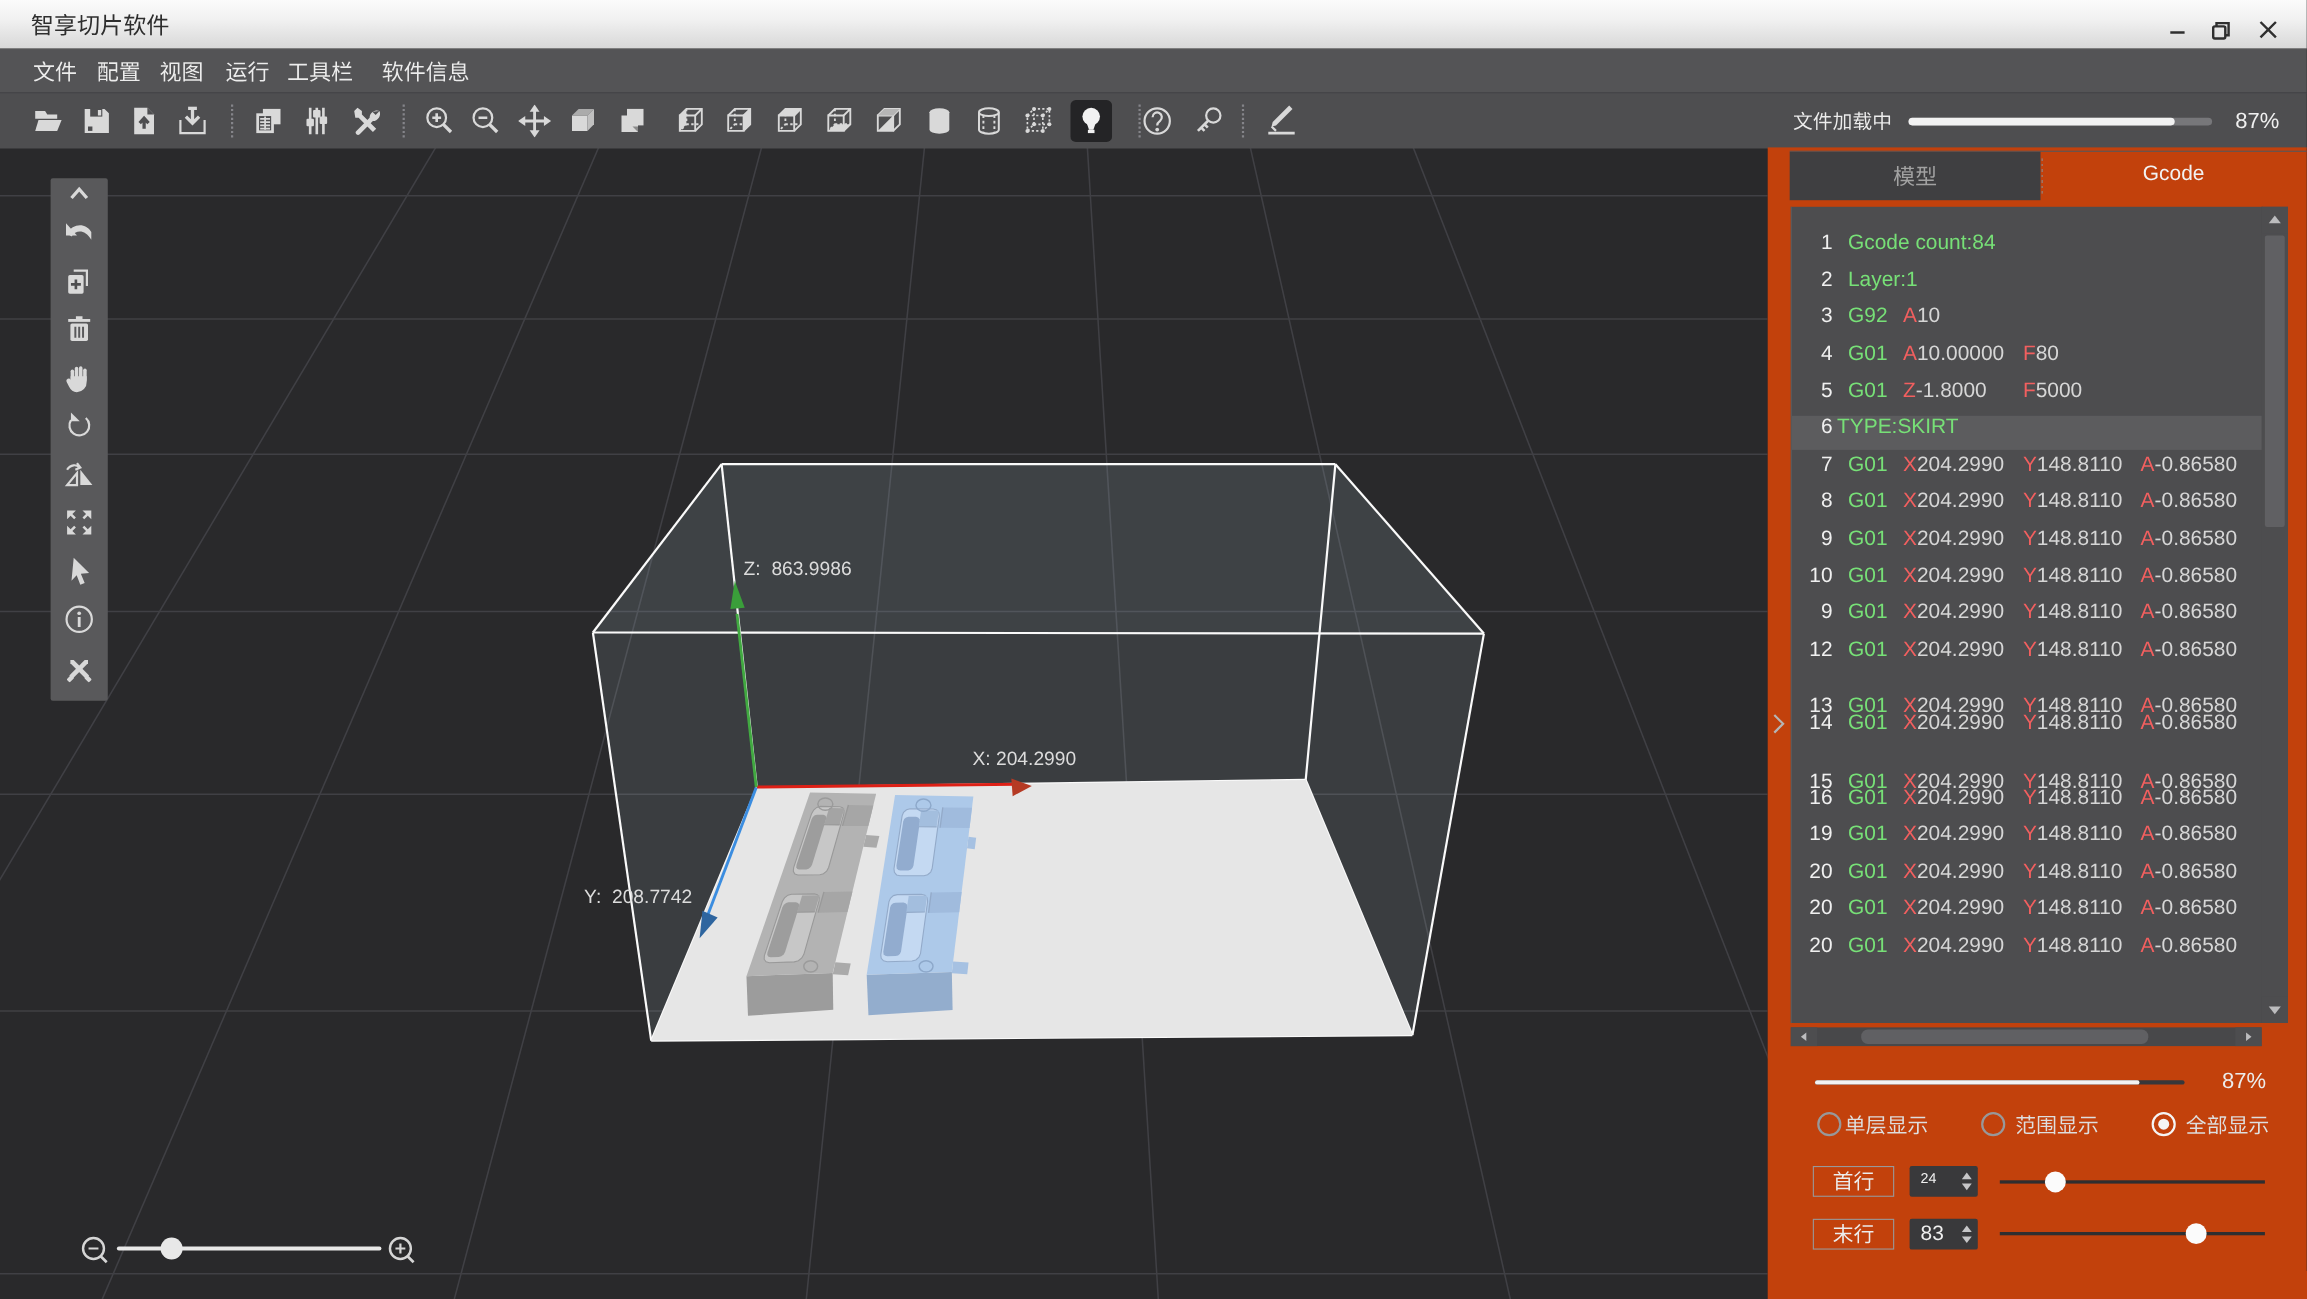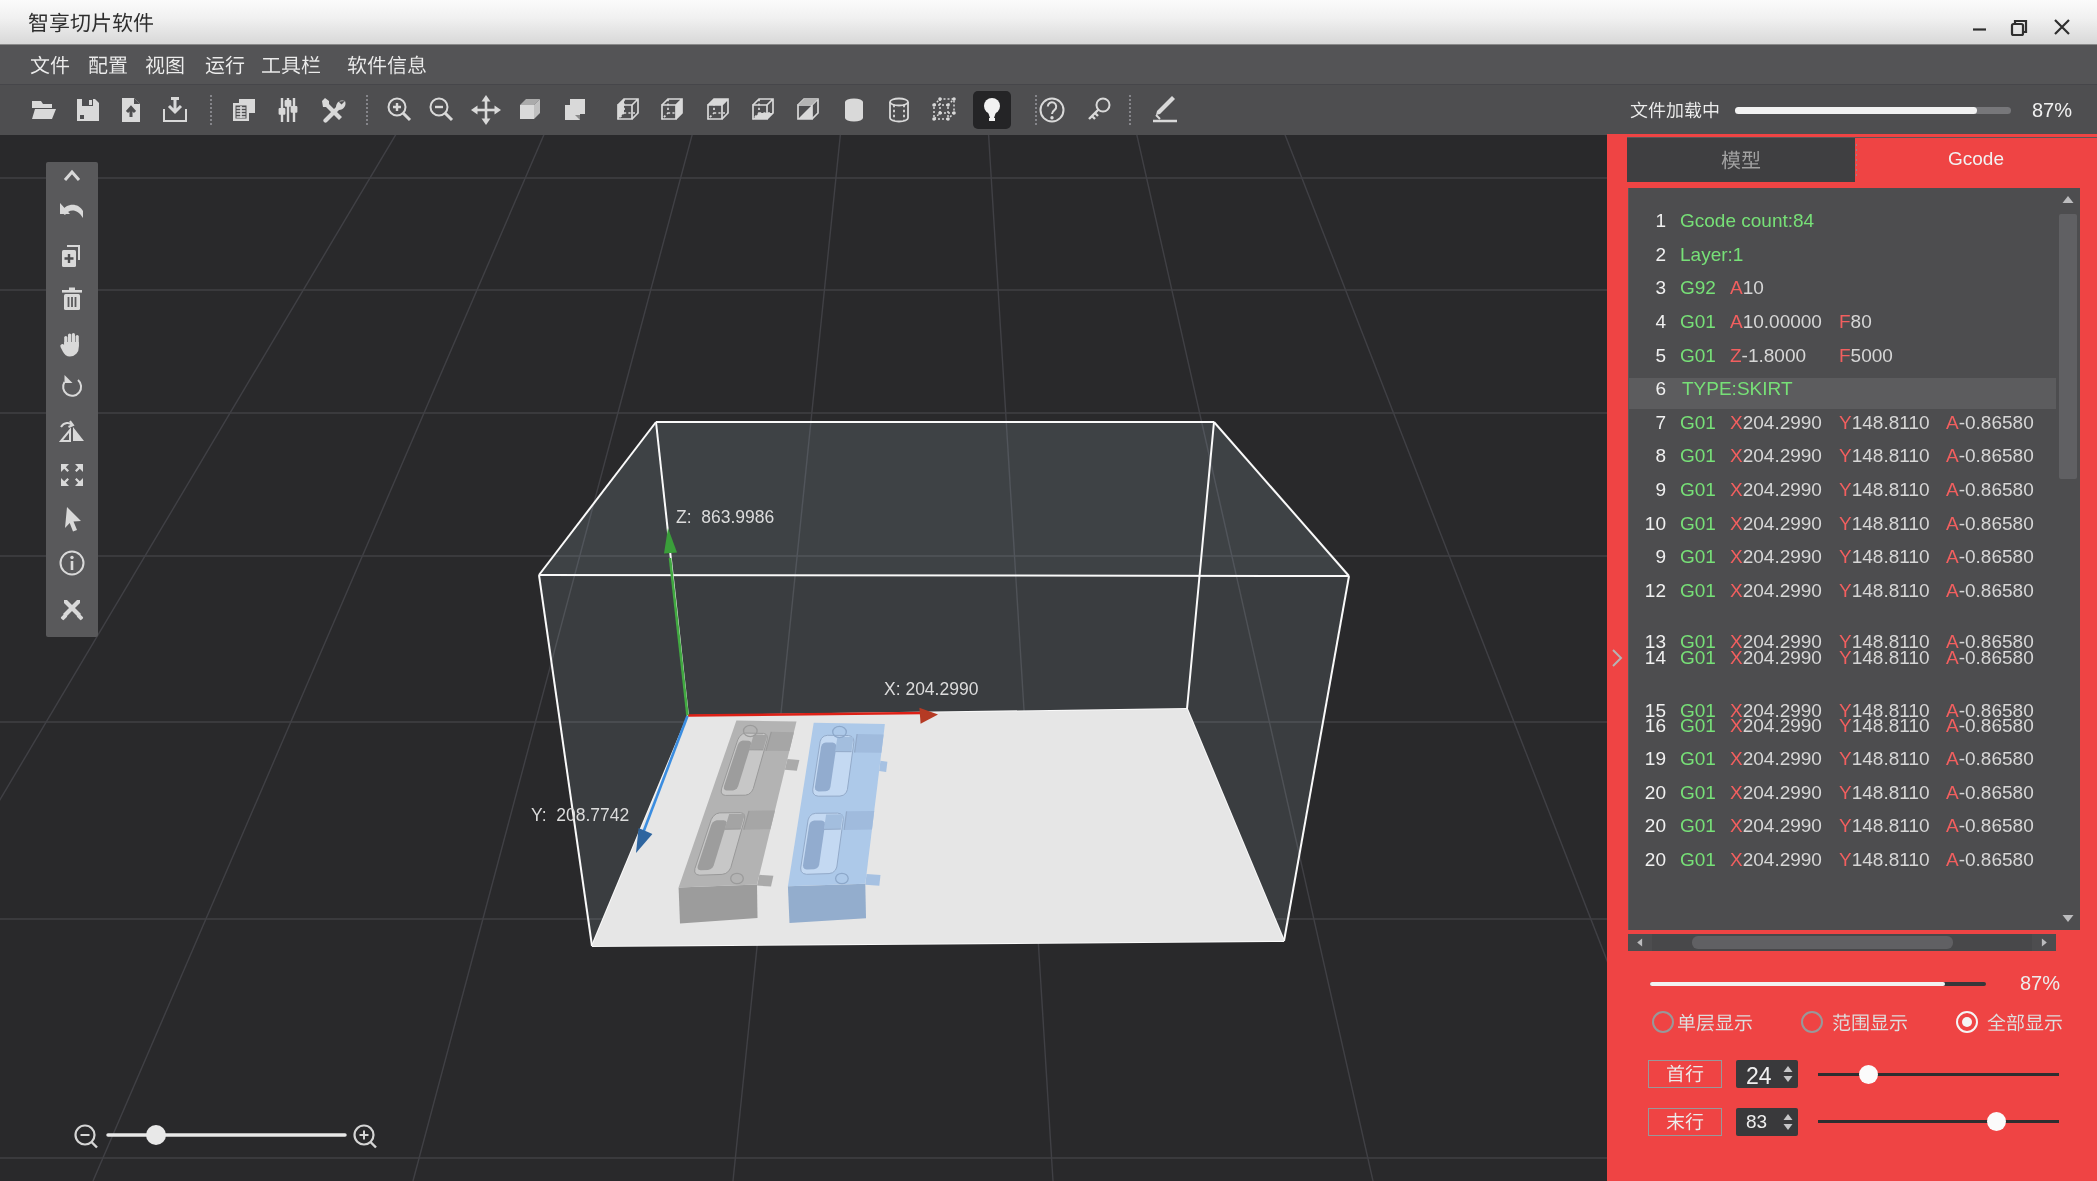--- a/index.html
+++ b/index.html
@@ -4,21 +4,21 @@
 html,body{width:2097px;height:1181px;overflow:hidden;background:#29292b;
   font-family:"Liberation Sans",sans-serif;}
 #titlebar{position:absolute;left:0;top:0;width:2097px;height:44px;
   background:linear-gradient(#fbfbfb,#f1f1f1 40%,#d8d8d8);border-bottom:1px solid #8a8a8a}
 #menubar{position:absolute;left:0;top:45px;width:2097px;height:39px;background:#545456}
 #toolbar{position:absolute;left:0;top:84px;width:2097px;height:50px;background:#4e4e50;border-top:1px solid #46464a}
 .ti{position:absolute;top:10px}
 .tsep{position:absolute;top:10px;width:0;height:30px;border-left:2px dotted #85858a}
 #ltp{position:absolute;left:46px;top:162px;width:52px;height:475px;background:#59595b;border-radius:2px}
 .li{position:absolute}
-#rp{position:absolute;left:1607px;top:134px;width:490px;height:1047px;background:#ef4444;overflow:hidden}
+#rp{position:absolute;left:1607px;top:134px;width:490px;height:1047px;background:#c2410c;overflow:hidden}
 #glist{position:absolute;left:21px;top:54px;width:428px;height:742px;background:#4d4d4f;border-left:1px solid #5a5a5c}
 #ghl{position:absolute;left:0;top:190px;width:428px;height:31px;background:#5c5c5e}
 .grow{position:absolute;left:0;width:428px;height:22px;line-height:22px;font-size:19px;color:#d6d6d6}
 .grow .ln{position:absolute;left:0;width:37px;text-align:right;color:#f0f0f0}
 .grow i{font-style:normal}
 i.g{color:#77e077} i.r{color:#f25f5f}
 .sbtn{position:absolute;width:24px;height:24px;background:#4d4d4f}
 .sbtn svg{width:100%;height:100%}
 .cjr{display:inline-block;font-size:0;line-height:0}
 .cj{display:inline-block;fill:currentColor}
@@ -497,21 +497,21 @@
         <span style="position:absolute;left:210px"><i class="r">F</i>80</span>
       </div>
       <div class="grow" style="top:156.5px">
         <span class="ln">5</span>
         <span style="position:absolute;left:51px"><i class="g">G01</i></span>
         <span style="position:absolute;left:101px"><i class="r">Z</i>-1.8000</span>
         <span style="position:absolute;left:210px"><i class="r">F</i>5000</span>
       </div>
       <div class="grow" style="top:190.2px">
         <span class="ln">6</span>
-        <span style="position:absolute;left:53px"><i class="g">TYPE:SKIRT</i></span>
+        <span style="position:absolute;left:41px"><i class="g">TYPE:SKIRT</i></span>
       </div>
       <div class="grow" style="top:223.8px">
         <span class="ln">7</span>
         <span style="position:absolute;left:51px"><i class="g">G01</i></span>
         <span style="position:absolute;left:101px"><i class="r">X</i>204.2990</span>
         <span style="position:absolute;left:210px"><i class="r">Y</i>148.8110</span>
         <span style="position:absolute;left:317px"><i class="r">A</i>-0.86580</span>
       </div>
       <div class="grow" style="top:257.4px">
         <span class="ln">8</span>
@@ -655,21 +655,21 @@
       </svg><svg class="cj" viewBox="0 0 1000 1000" style="width:19px;height:19px">
         <use href="#u793a"></use>
       </svg></span>
     <div style="position:absolute;left:41px;top:926px;width:74px;height:28px;border:1px solid #98989a;box-sizing:border-box"></div>
     <span class="cjr" style="position:absolute;left:59px;top:930px;color:#ececec;"><svg class="cj" viewBox="0 0 1000 1000" style="width:19px;height:19px">
         <use href="#u9996"></use>
       </svg><svg class="cj" viewBox="0 0 1000 1000" style="width:19px;height:19px">
         <use href="#u884c"></use>
       </svg></span>
     <div style="position:absolute;left:129px;top:926px;width:62px;height:28px;background:#39393b;border-radius:2px"></div>
-    <div style="position:absolute;left:139px;top:929px;font-size:23px;color:#f0f0f0">24</div>
+    <div style="position:absolute;left:139px;top:929px;font-size:13px;color:#f0f0f0">24</div>
     <svg style="position:absolute;left:174px;top:931px;width:14px;height:18px" viewBox="0 0 14 18">
       <path d="M7 1 L2.5 7 h9 z" fill="#c6c6c8"></path>
       <path d="M7 17 L2.5 11 h9 z" fill="#c6c6c8"></path>
     </svg>
     <div style="position:absolute;left:211px;top:938.5px;width:241px;height:3px;background:#2e2e30"></div>
     <div style="position:absolute;left:251.5px;top:930.5px;width:19px;height:19px;background:#fbfbfb;border-radius:50%"></div>
     <div style="position:absolute;left:41px;top:973.5px;width:74px;height:28px;border:1px solid #98989a;box-sizing:border-box"></div>
     <span class="cjr" style="position:absolute;left:59px;top:977.5px;color:#ececec;"><svg class="cj" viewBox="0 0 1000 1000" style="width:19px;height:19px">
         <use href="#u672b"></use>
       </svg><svg class="cj" viewBox="0 0 1000 1000" style="width:19px;height:19px">

